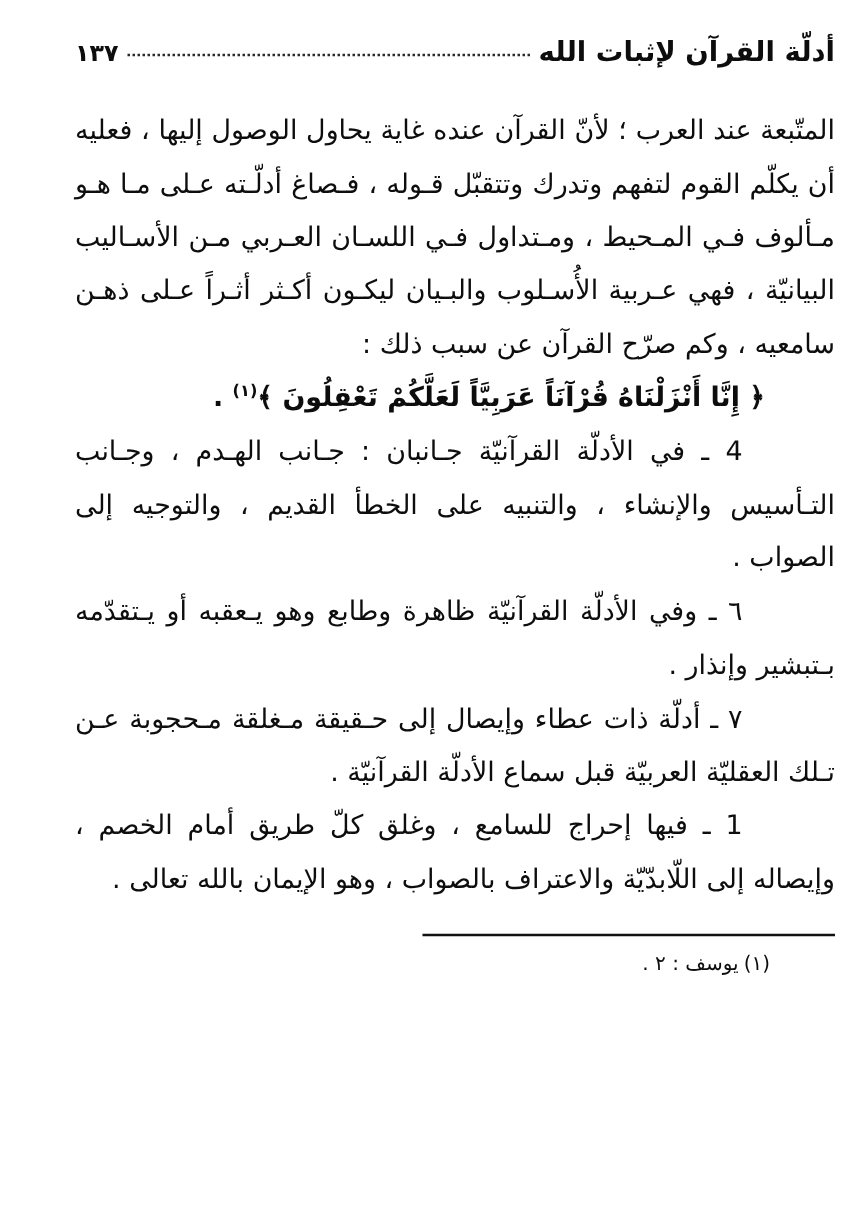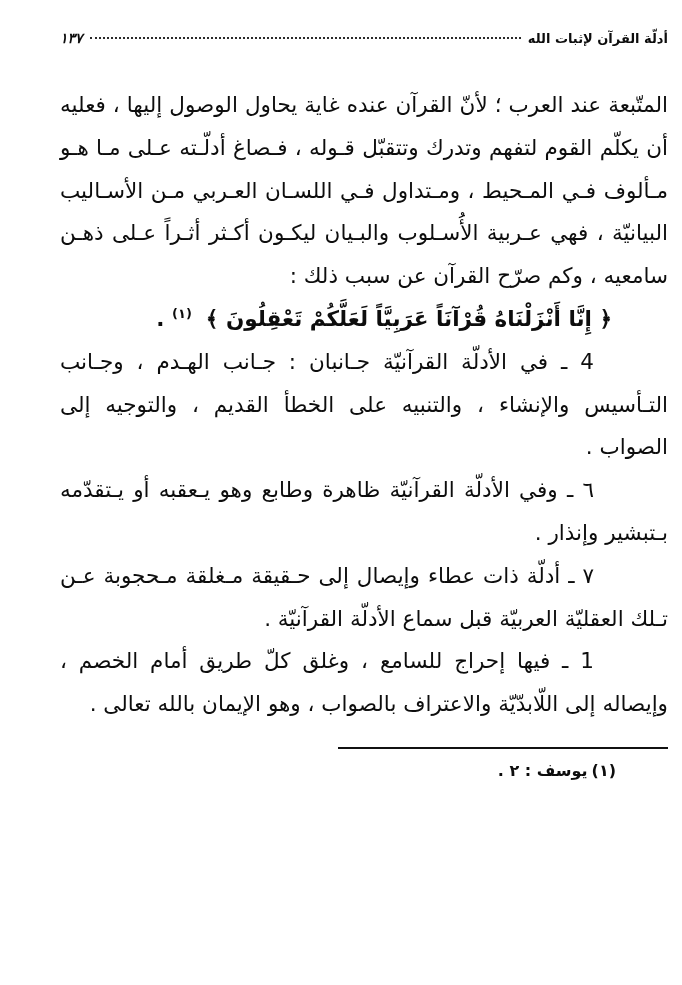--- a/index.html
+++ b/index.html
@@ -18,74 +18,73 @@
     position: relative;
   }
   
   .running-head {
     display: flex;
     align-items: baseline;
     direction: rtl;
     height: 32px;
   }
   .book-title {
-    font-size: 13px;
+    font-size: 22px;
     font-weight: 700;
     white-space: nowrap;
   }
   .leader {
     flex: 1 1 auto;
     border-bottom: 2px dotted #2a2a2a;
     margin: 0 7px;
     transform: translateY(-4px);
     min-width: 40px;
   }
   .folio {
-    font-size: 14px;
+    font-size: 19px;
     font-weight: 700;
     white-space: nowrap;
-    font-style: italic;
   }
   
   .body-text {
     margin-top: 22px;
     font-size: 21.5px;
     line-height: 42.8px;
     text-align: justify;
     text-justify: inter-word;
   }
   .body-text p { margin: 0; }
   p.intro { text-indent: 0; }
   p.list-item { text-indent: 74px; } 
   p.verse-line {
     text-align: right;
     padding-right: 56px;
     font-weight: 700;
     text-indent: 0;
   }
-  .verse-text { letter-spacing: 0.5px; margin-left: 14px; }
+  .verse-text { letter-spacing: 0.5px; }
   .verse-ref {
     font-size: 13px;
     font-weight: 700;
     vertical-align: super;
     line-height: 0;
   }
   .verse-suffix { font-weight: 700; }
   
   .footnote-sep {
     width: 330px;
     border-top: 2px solid #111;
     margin-top: 21px;
     margin-right: 0;   
     margin-left: auto;
   }
   .footnote {
     margin-top: 9px;
     font-size: 16px;
-    font-weight: 700;
+    font-weight: 400;
     text-align: right;
     padding-right: 52px;
     line-height: 26px;
   }
   .footnote .fn-marker { margin-left: 4px; }
 </style>
 </head>
 <body>
 
 <div class="page">

